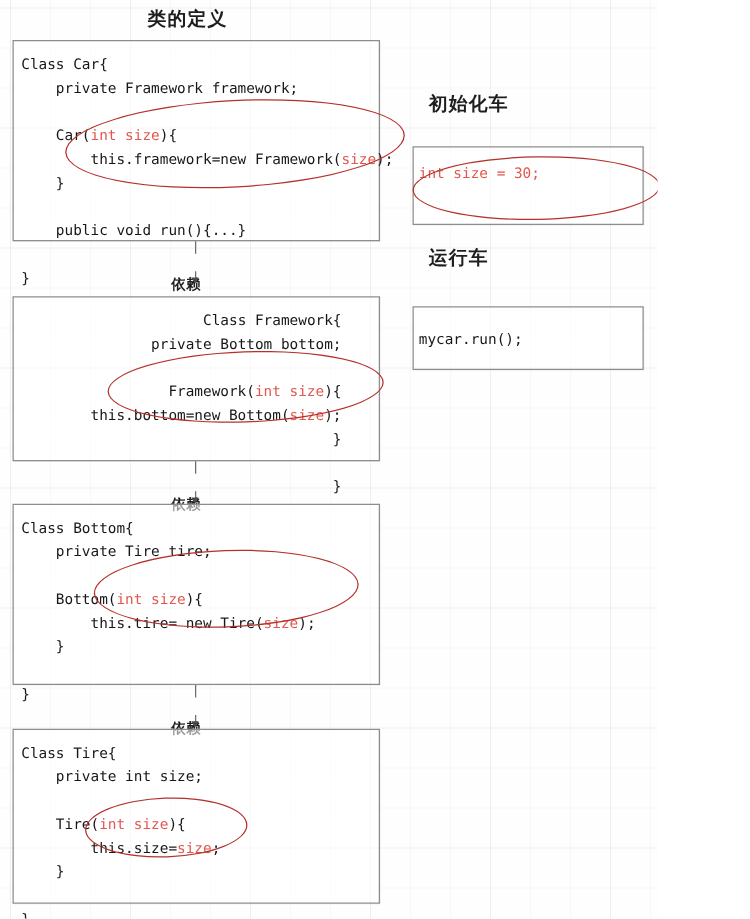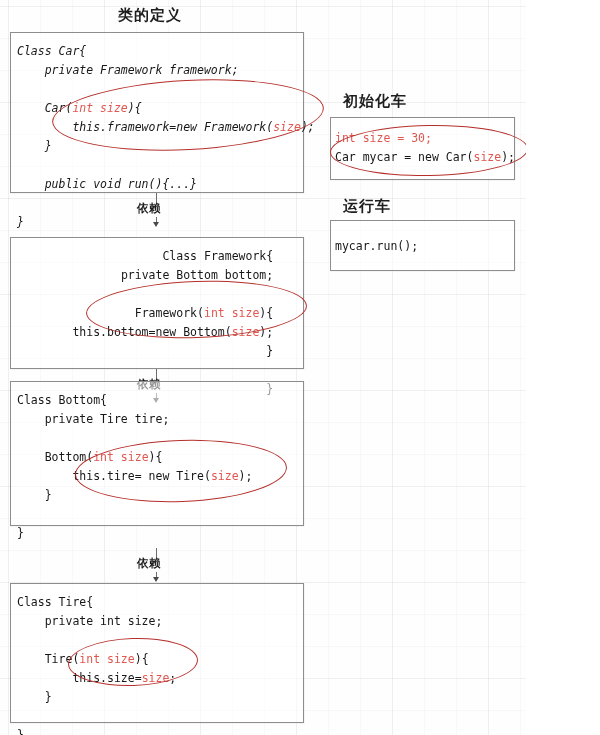--- a/index.html
+++ b/index.html
@@ -74,42 +74,43 @@
     left: 0;
   }
   .conn-label {
     position: absolute;
     font-family: Liberation Mono, monospace;
     font-size: 11.5px;
     font-weight: 600;
     color: #1e1e1e;
     white-space: nowrap;
     letter-spacing: 0.5px;
+    margin-top: 19px;
   }
   .conn-arrow {
     position: absolute;
     width: 0;
     height: 0;
     border-left: 3.5px solid transparent;
     border-right: 3.5px solid transparent;
     border-top: 5px solid #4a4a4a;
   }
 </style>
 </head>
 <body>
 
 <div id="canvas">
 
   <div class="heading" style="left:118px; top:6px;">类的定义</div>
 
-  <div class="heading" style="left:343px; top:92px;">初始化车</div>
+  <div class="heading" style="left:343px; top:74px;">初始化车</div>
 
   <div class="heading" style="left:343px; top:197px;">运行车</div>
 
-  <div class="code-box" style="left:10px; top:32px; width:294px; height:161px;font-style:italic;">
+  <div class="code-box" style="left:10px; top:32px; width:294px; height:161px;">
     <div class="code" id="code-car" style="left:6px; top:9px;"><div><span class="">Class Car{</span></div><div><span class="">    private Framework framework;</span></div><div>&nbsp;</div><div><span class="">    Car(</span><span class="kw">int size</span><span class="">){</span></div><div><span class="">        this.framework=new Framework(</span><span class="kw">size</span><span class="">);</span></div><div><span class="">    }</span></div><div>&nbsp;</div><div><span class="">    public void run(){...}</span></div><div>&nbsp;</div><div><span class="">}</span></div></div>
   </div>
   <div class="ellipse" style="left:52px; top:80px; width:272px; height:70px;
        transform: rotate(-3deg);"></div>
 
   <div class="connector" style="left:156px; top:193px;">
     <div class="conn-line" style="top:0px; height:10px;"></div>
     <div class="conn-label" style="left:-19px; top:8px;">依赖</div>
     <div class="conn-line" style="top:24px; height:8px;"></div>
     <div class="conn-arrow" style="left:-3px; top:29px;"></div>
@@ -121,42 +122,42 @@
   <div class="ellipse" style="left:86px; top:281px; width:221px; height:57px;
        transform: rotate(-2deg);"></div>
 
   <div class="connector" style="left:156px; top:369px;">
     <div class="conn-line" style="top:0px; height:10px;"></div>
     <div class="conn-label" style="left:-19px; top:8px;">依赖</div>
     <div class="conn-line" style="top:24px; height:8px;"></div>
     <div class="conn-arrow" style="left:-3px; top:29px;"></div>
   </div>
 
-  <div class="code-box" style="left:10px; top:381px; width:294px; height:145px;">
+  <div class="code-box" style="left:10px; top:403px; width:294px; height:145px;">
     <div class="code" id="code-bottom" style="left:6px; top:9px;"><div><span class="">Class Bottom{</span></div><div><span class="">    private Tire tire;</span></div><div>&nbsp;</div><div><span class="">    Bottom(</span><span class="kw">int size</span><span class="">){</span></div><div><span class="">        this.tire= new Tire(</span><span class="kw">size</span><span class="">);</span></div><div><span class="">    }</span></div><div>&nbsp;</div><div><span class="">}</span></div></div>
   </div>
   <div class="ellipse" style="left:75px; top:440px; width:212px; height:62px;
        transform: rotate(-2deg);"></div>
 
   <div class="connector" style="left:156px; top:548px;">
     <div class="conn-line" style="top:0px; height:10px;"></div>
     <div class="conn-label" style="left:-19px; top:8px;">依赖</div>
     <div class="conn-line" style="top:24px; height:8px;"></div>
     <div class="conn-arrow" style="left:-3px; top:29px;"></div>
   </div>
 
   <div class="code-box" style="left:10px; top:583px; width:294px; height:140px;text-decoration:underline;">
     <div class="code" id="code-tire" style="left:6px; top:9px;"><div><span class="">Class Tire{</span></div><div><span class="">    private int size;</span></div><div>&nbsp;</div><div><span class="">    Tire(</span><span class="kw">int size</span><span class="">){</span></div><div><span class="">        this.size=</span><span class="kw">size</span><span class="">;</span></div><div><span class="">    }</span></div><div>&nbsp;</div><div><span class="">}</span></div></div>
   </div>
   <div class="ellipse" style="left:68px; top:638px; width:130px; height:48px;
        transform: rotate(-2deg);"></div>
 
   <div class="code-box" style="left:330px; top:117px; width:185px; height:63px;">
-    <div class="code" id="code-init-car" style="left:4px; top:11px;"><div><span class="kw">int size = 30;</span></div><div><span class="">Car mycar = new Car(</span><span class="kw">size</span><span class="">);</span></div></div>
+    <div class="code" id="code-init-car" style="left:4px; top:11px;"><div><span class="kw">int size = 30;</span></div></div>
   </div>
   <div class="ellipse" style="left:330px; top:125px; width:198px; height:51px;
        transform: rotate(-1deg);"></div>
 
-  <div class="code-box" style="left:330px; top:220px; width:185px; height:51px;">
+  <div class="code-box" style="left:330px; top:245px; width:185px; height:51px;">
     <div class="code" id="code-run-car" style="left:4px; top:16px;"><div><span class="">mycar.run();</span></div></div>
   </div>
 
 </div>
 
 </body></html>

